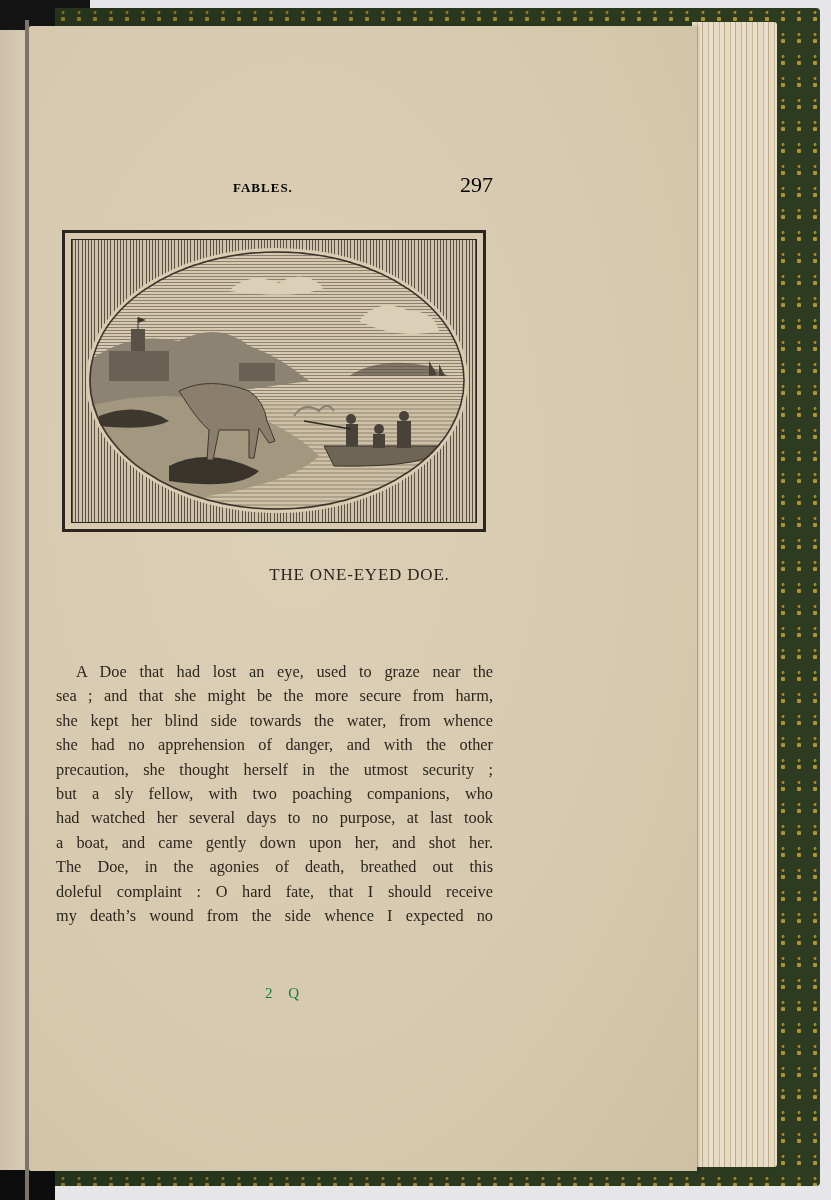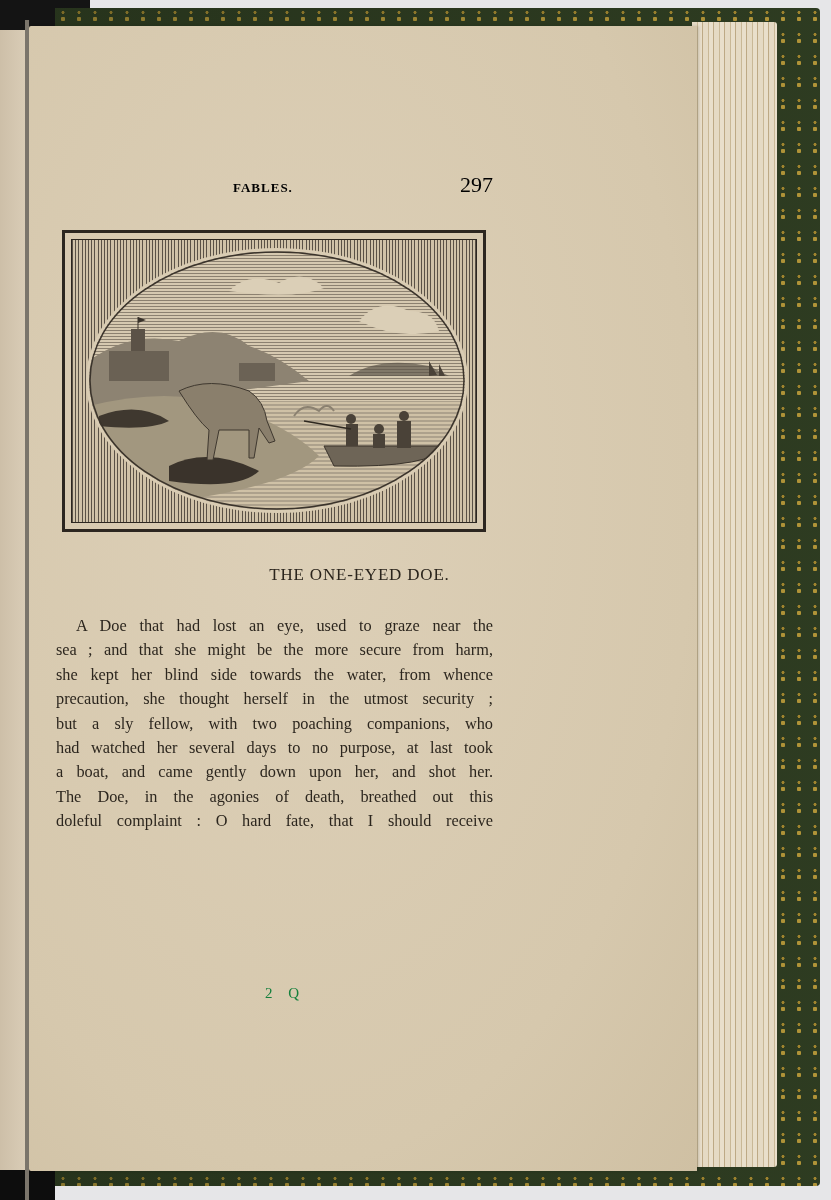--- a/index.html
+++ b/index.html
@@ -66,21 +66,21 @@
       text-align:center; font-size:17px; letter-spacing:0.8px; color:#2a241c;
       padding-left:11px;
     }
     .body-text {
       position:absolute; left:56px; top:614px; width:437px;
       font-size:16.3px; line-height:24.4px; color:#2c261e;
       text-align:justify;
     }
     .body-text .line { display:block; text-align:justify; text-align-last:justify; white-space:nowrap; }
     .body-text .line.last { text-align-last:left; }
-    .body-text .line.indent { padding-left:20px; }
+    .body-text .line.indent { padding-left:20px;margin-top:46px; }
     .signature {
       position:absolute; left:265px; top:985px; font-size:15px; color:#15803d; letter-spacing:6px;
     }
   </style>
 </head>
 <body>
 
 <div class="dark-top"></div>
 <div class="dark-bottom"></div>
 <div class="cover"></div>
@@ -145,21 +145,23 @@
     </div>
   </div>
 </div>
 
 <div class="caption-title">THE ONE-EYED DOE.</div>
 
 <div class="body-text">
   <span class="line indent">A Doe that had lost an eye, used to graze near the</span>
   <span class="line">sea ; and that she might be the more secure from harm,</span>
   <span class="line">she kept her blind side towards the water, from whence</span>
+  <span class="line">she had no apprehension of danger, and with the other</span>
   <span class="line">precaution, she thought herself in the utmost security ;</span>
   <span class="line">but a sly fellow, with two poaching companions, who</span>
   <span class="line">had watched her several days to no purpose, at last took</span>
   <span class="line">a boat, and came gently down upon her, and shot her.</span>
   <span class="line">The Doe, in the agonies of death, breathed out this</span>
   <span class="line">doleful complaint : O hard fate, that I should receive</span>
+  <span class="line">my death’s wound from the side whence I expected no</span>
 </div>
 
 <div class="signature">2 Q</div>
 
 </body></html>

